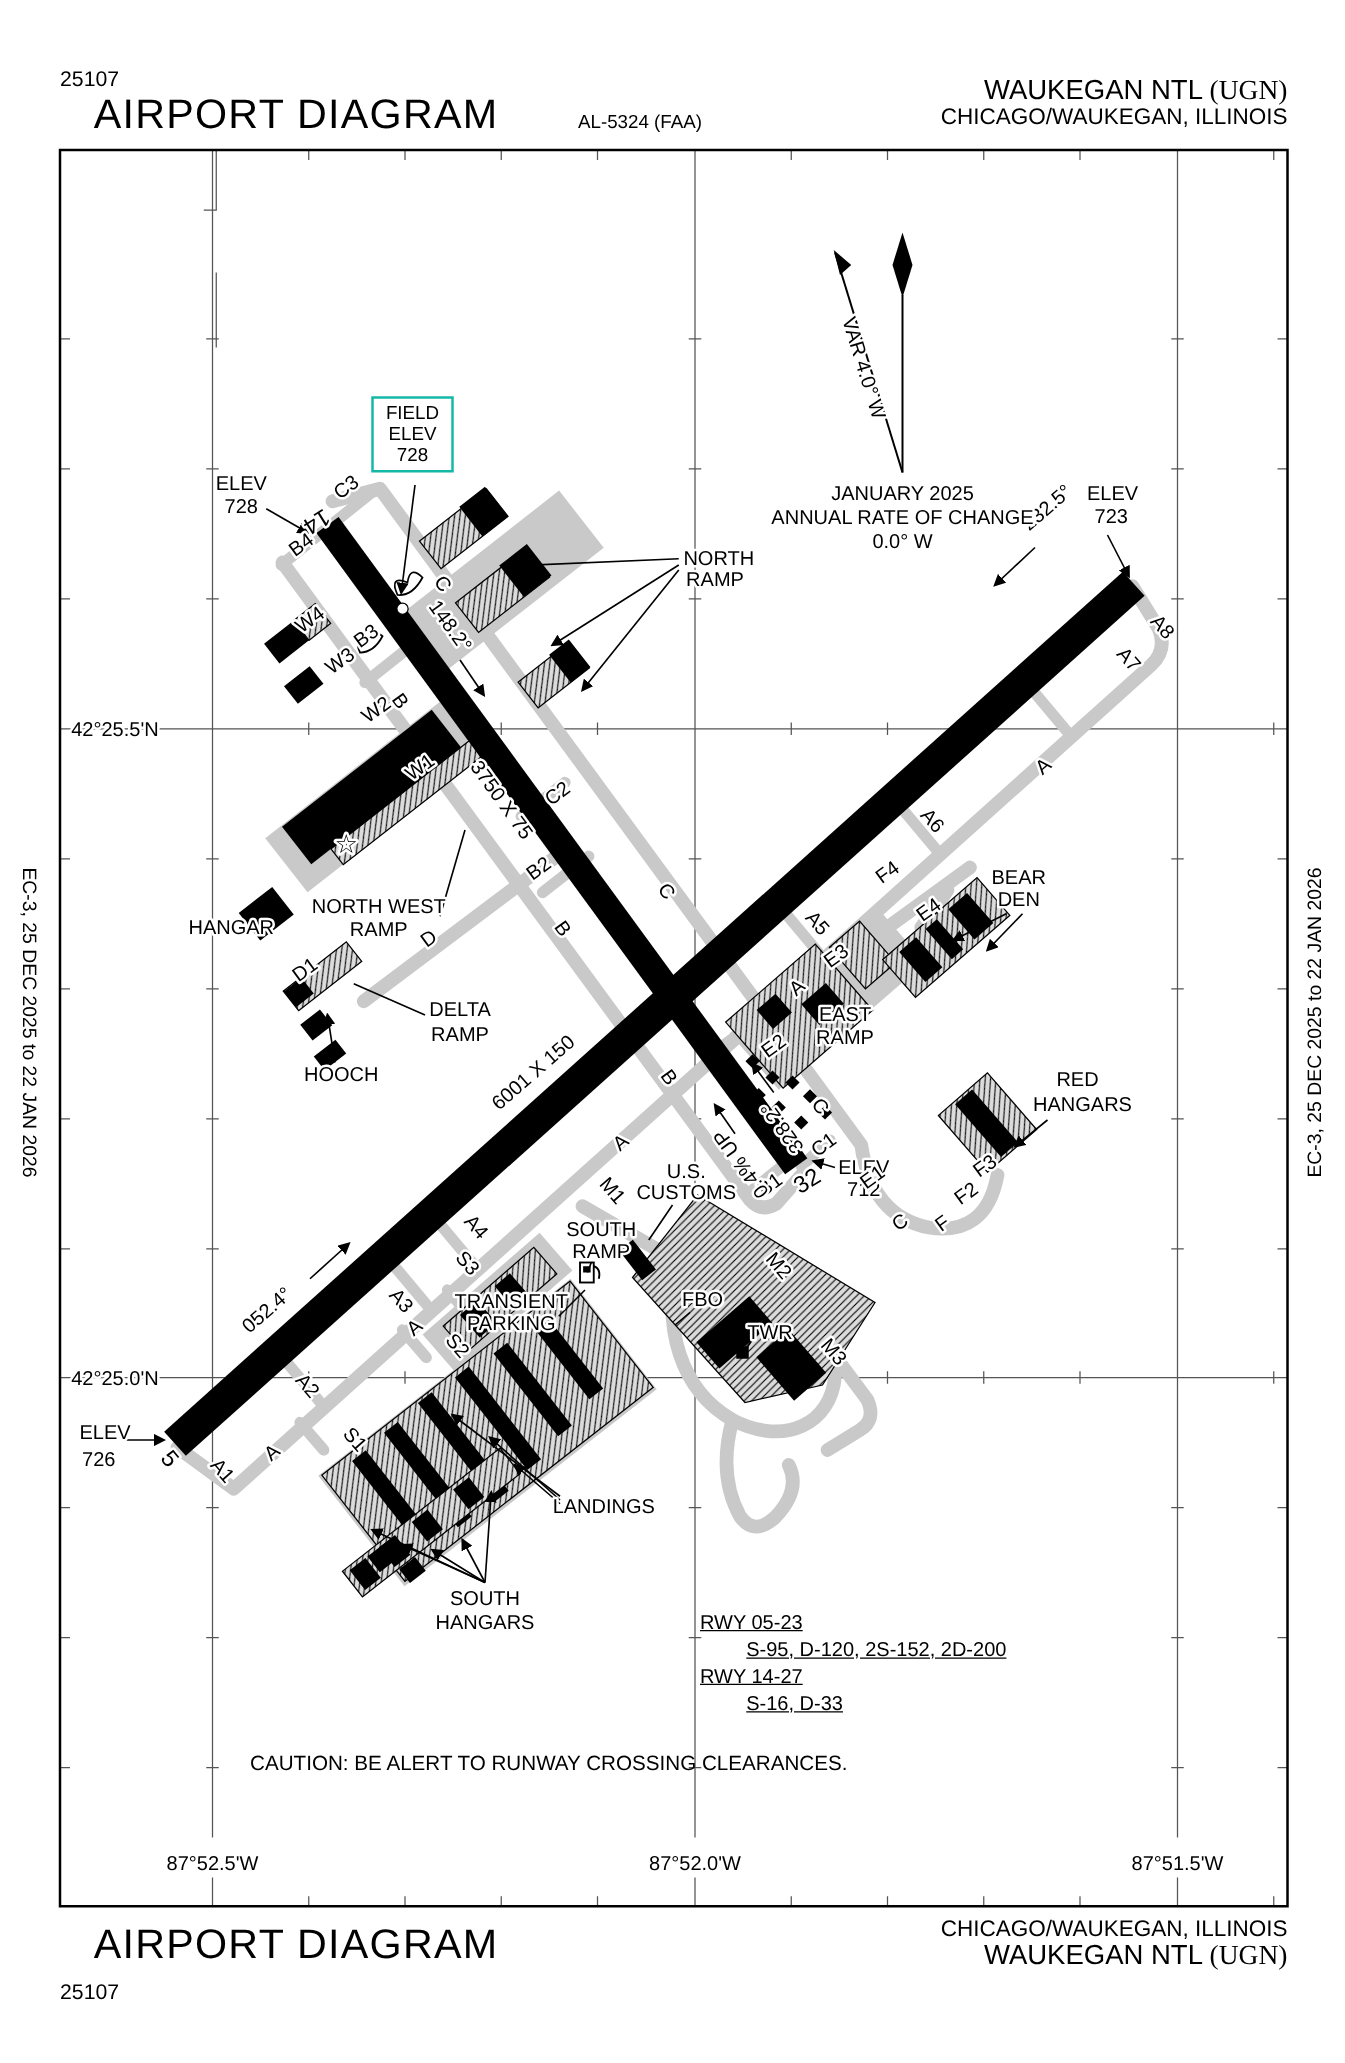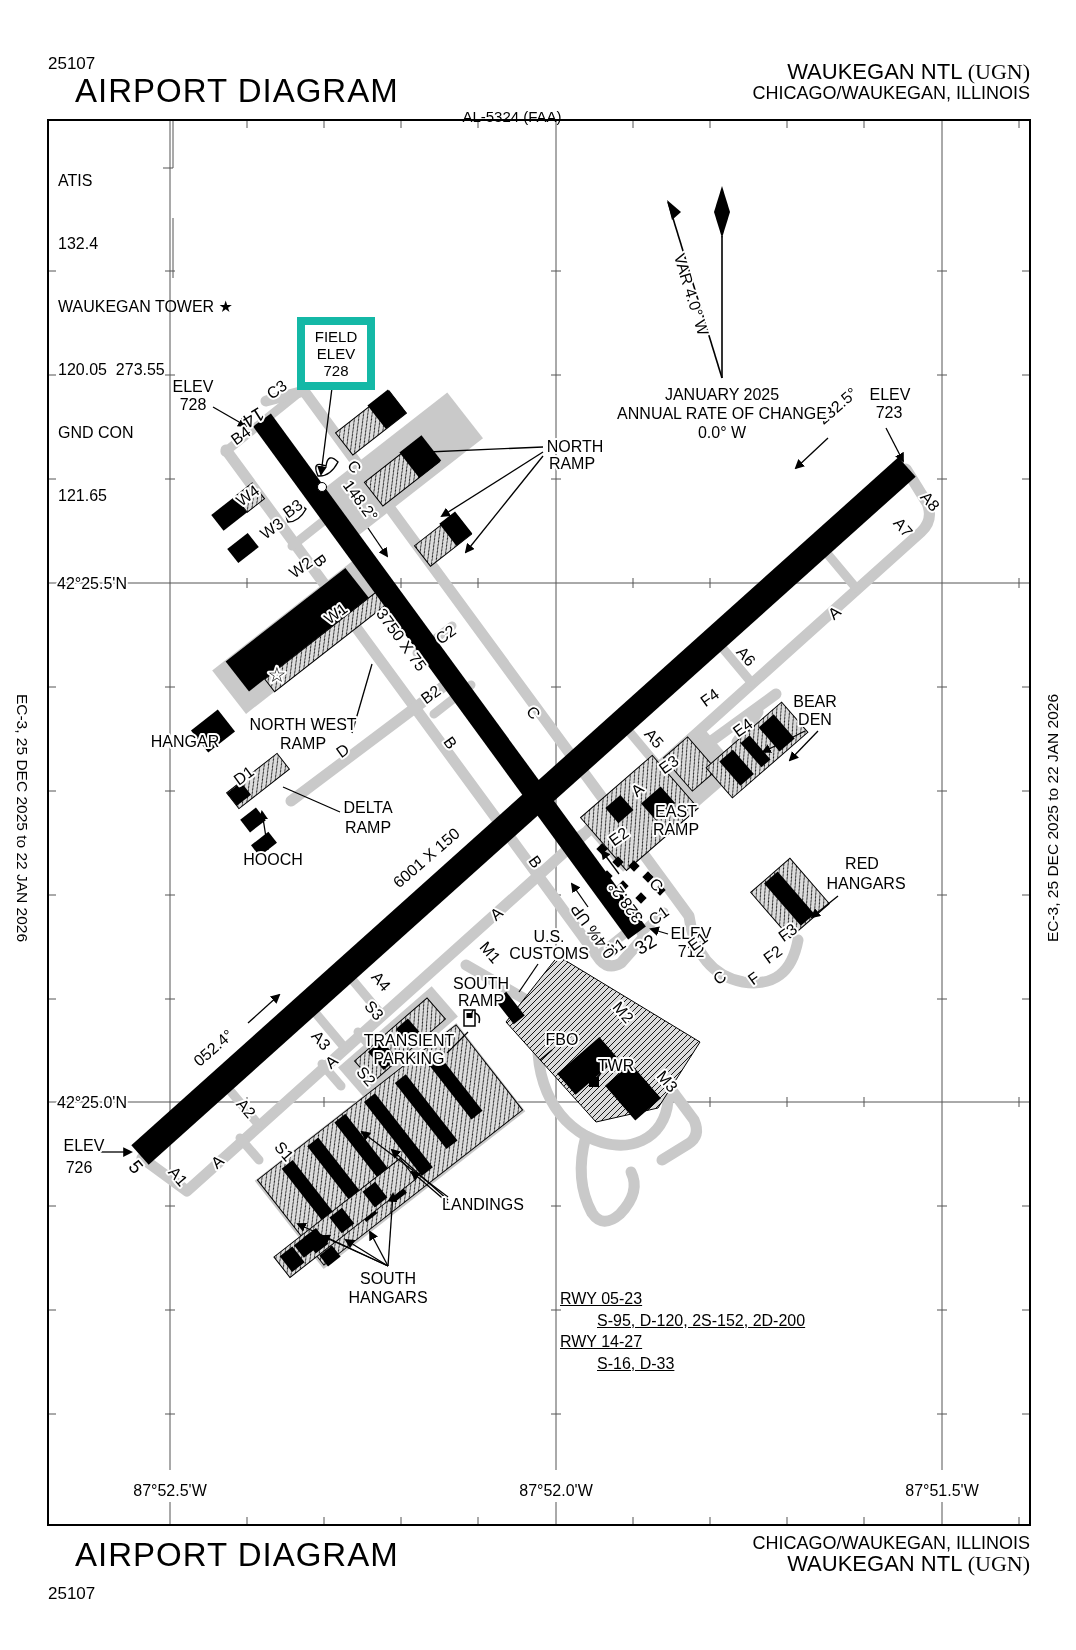--- a/index.html
+++ b/index.html
@@ -8,21 +8,21 @@
   .abs{position:absolute;}
   #map-svg{position:absolute;left:0;top:0;}
   .hdr-num{font-size:17px;}
   .big-title{font-size:33px;letter-spacing:1px;margin-left:29px;}
   .al-num{font-size:15px;transform:translateX(-50%);}
   .right-block{text-align:right;}
   .apt-name{font-size:22px;line-height:24px;}
   .serif{font-family:"Liberation Serif",serif;}
   .city{font-size:18px;line-height:18px;}
   .comm{font-size:16px;line-height:21px;white-space:pre;}
-  .fieldelev{width:62px;border:8px solid #14b8a6;text-align:center;font-size:15px;
+  .fieldelev{width:62px;border:2px solid #14b8a6;text-align:center;font-size:15px;
              line-height:17px;padding:3px 0;background:#fff;}
   .notes{font-size:16px;line-height:21.5px;}
   .indent{padding-left:37px;}
   .caution{font-size:16.5px;line-height:23px;}
   .caution .u{text-decoration:underline;margin-left:70px;}
   .vtext{white-space:nowrap;font-size:15.5px;}
   .vl{transform:translate(-50%,-50%) rotate(90deg);}
   .vr{transform:translate(-50%,-50%) rotate(-90deg);}
   .lbl{fill:#000;paint-order:stroke fill;stroke:#fff;stroke-width:4px;stroke-linejoin:round;
        font-family:"Liberation Sans",sans-serif;}
@@ -376,49 +376,42 @@
         <text transform="translate(57,589)" font-size="16" text-anchor="start" class="lbl">42°25.5'N</text>
         <text transform="translate(57,1108)" font-size="16" text-anchor="start" class="lbl">42°25.0'N</text>
         <text transform="translate(170,1496)" font-size="16" text-anchor="middle" class="lbl">87°52.5'W</text>
         <text transform="translate(556,1496)" font-size="16" text-anchor="middle" class="lbl">87°52.0'W</text>
         <text transform="translate(942,1496)" font-size="16" text-anchor="middle" class="lbl">87°51.5'W</text>
       </g>
   </svg>
 
   <div class="abs hdr-num" style="left:48px;top:54px;">25107</div>
   <div class="abs big-title" style="left:46px;top:72px;">AIRPORT DIAGRAM</div>
-  <div class="abs al-num" style="left:512px;top:108px;">AL-5324 (FAA)</div>
+  <div class="abs al-num" style="left:512px;top:89px;">AL-5324 (FAA)</div>
   <div class="abs right-block" style="right:46px;top:60px;">
     <div class="apt-name"><span>WAUKEGAN NTL </span><span class="serif">(UGN)</span></div>
     <div class="city">CHICAGO/WAUKEGAN, ILLINOIS</div>
   </div>
 
-  <div class="abs comm" style="left:58px;top:128px;">
-    <div>ATIS</div>
-    <div>132.4</div>
-    <div><span>WAUKEGAN TOWER </span><span>★</span></div>
-    <div>120.05  273.55</div>
-    <div>GND CON</div>
-    <div>121.65</div>
-  </div>
 
   <div class="abs fieldelev" style="left:297px;top:317px;">
     <div>FIELD</div>
     <div>ELEV</div>
     <div>728</div>
   </div>
 
   <div class="abs notes" style="left:560px;top:1288px;text-decoration:underline;">
     <div>RWY 05-23</div>
     <div class="indent">S-95, D-120, 2S-152, 2D-200</div>
     <div>RWY 14-27</div>
     <div class="indent">S-16, D-33</div>
   </div>
 
   <div class="abs caution" style="left:200px;top:1400px;">
+    <div>CAUTION: BE ALERT TO RUNWAY CROSSING CLEARANCES.</div>
   </div>
 
   <div class="abs vtext vl" style="left:22px;top:818px;">EC-3,  25 DEC 2025  to  22 JAN 2026</div>
   <div class="abs vtext vr" style="left:1053px;top:818px;">EC-3,  25 DEC 2025  to  22 JAN 2026</div>
 
   <div class="abs big-title" style="left:46px;top:1536px;">AIRPORT DIAGRAM</div>
   <div class="abs hdr-num" style="left:48px;top:1584px;">25107</div>
   <div class="abs right-block" style="right:46px;top:1534px;">
     <div class="city">CHICAGO/WAUKEGAN, ILLINOIS</div>
     <div class="apt-name"><span>WAUKEGAN NTL </span><span class="serif">(UGN)</span></div>

